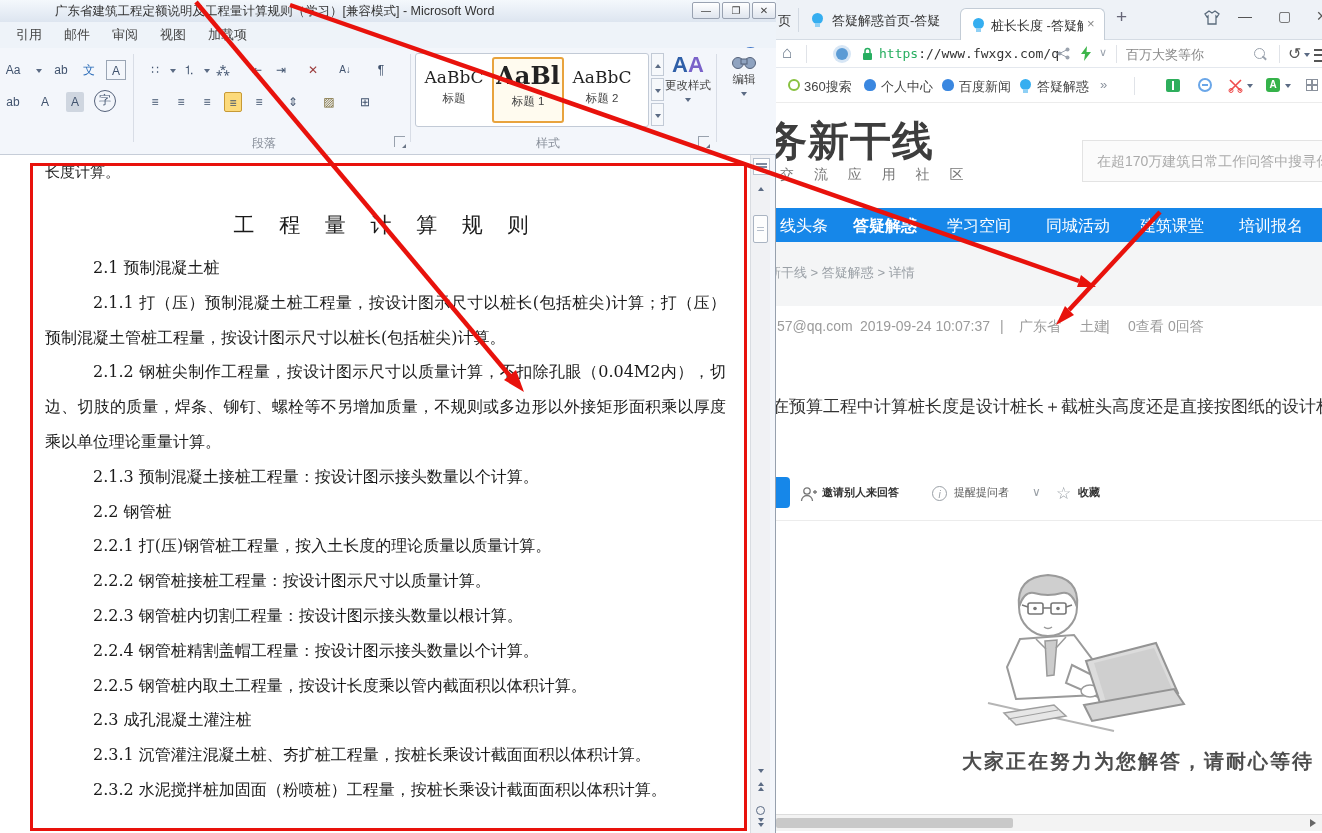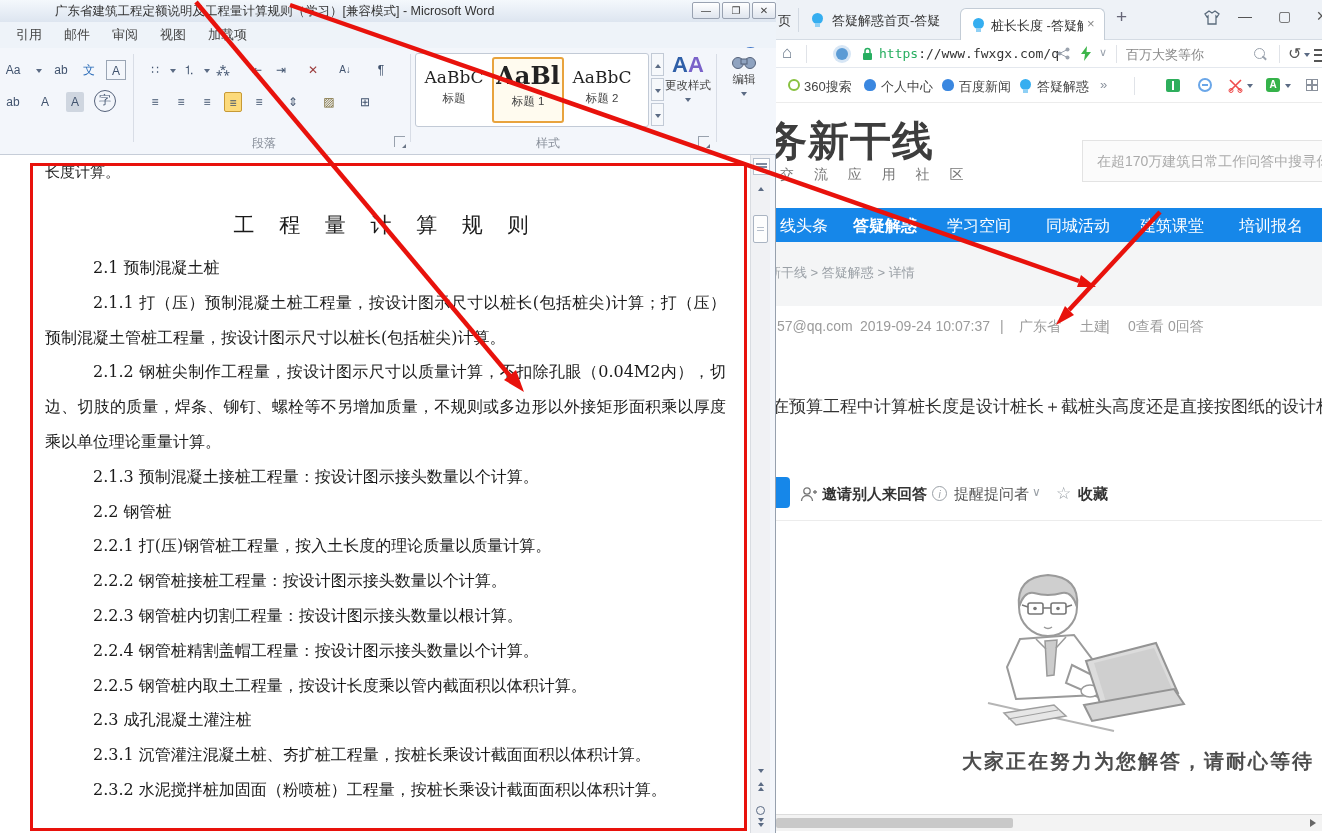--- a/index.html
+++ b/index.html
@@ -81,21 +81,21 @@
   .tagline{position:absolute;left:4px;top:166px;font-size:14px;color:#777;letter-spacing:8px;white-space:nowrap;}
   .sbox{position:absolute;left:306px;top:140px;width:260px;height:42px;border:1px solid #e3e3e3;background:#fbfbfb;box-sizing:border-box;
         font-size:14px;color:#aaa;line-height:40px;padding-left:14px;white-space:nowrap;overflow:hidden;}
   .navbar{position:absolute;left:0;top:208px;width:546px;height:34px;background:#1687e9;}
   .nav-item{position:absolute;top:8px;font-size:16px;color:#fff;white-space:nowrap;}
   .crumbstrip{position:absolute;left:0;top:242px;width:546px;height:64px;background:#f4f5f6;}
   .crumb{position:absolute;left:-8px;top:22px;font-size:13px;color:#9aa0a6;white-space:nowrap;}
   .meta{position:absolute;top:318px;font-size:14px;color:#9b9b9b;white-space:nowrap;}
   .question{position:absolute;left:-4px;top:395px;font-size:17px;color:#333;white-space:nowrap;}
   .act-blue{position:absolute;left:0;top:477px;width:14px;height:31px;background:#1687e9;border-radius:0 4px 4px 0;}
-  .act-label{position:absolute;top:485px;font-size:15px;color:#333;white-space:nowrap;}
+  .act-label{position:absolute;top:485px;font-size:11px;color:#333;white-space:nowrap;}
   .act-label.dim{color:#555;}
   .infoc{position:absolute;top:486px;width:15px;height:15px;border:1px solid #9aa0a6;border-radius:50%;color:#9aa0a6;
          font-size:10px;text-align:center;line-height:15px;box-sizing:border-box;font-style:italic;}
   .divline{position:absolute;left:0;top:520px;width:546px;height:1px;background:#ececec;}
   .wait1{position:absolute;left:186px;top:748px;font-size:20px;font-weight:bold;color:#4d4d4d;letter-spacing:2px;white-space:nowrap;}
   .wait2{position:absolute;left:217px;top:784px;font-size:16px;color:#8f8f8f;white-space:nowrap;}
   .wait2 b{color:#2a8ce8;}
   .hscroll{position:absolute;left:0;top:814px;width:546px;height:17px;background:#f3f3f3;border-top:1px solid #ddd;box-sizing:border-box;}
   .hthumb{position:absolute;left:0;top:3px;width:237px;height:10px;background:#c9c9c9;border-radius:2px;}
   .tri-r{position:absolute;left:534px;top:4px;width:0;height:0;border-top:4px solid transparent;border-bottom:4px solid transparent;border-left:6px solid #666;}
@@ -203,21 +203,21 @@
     <div id="wdoc">
       <div class="page">
         <p class="doc-partial">长度计算。</p>
         <h2 class="doc-title">工 程 量 计 算 规 则</h2>
         <p class="doc-p">2.1 预制混凝土桩</p>
         <p class="doc-p">2.1.1 打（压）预制混凝土桩工程量，按设计图示尺寸以桩长(包括桩尖)计算；打（压）预制混凝土管桩工程量，按设计图示尺寸以桩长(包括桩尖)计算。</p>
         <p class="doc-p">2.1.2 钢桩尖制作工程量，按设计图示尺寸以质量计算，不扣除孔眼（0.04M2内），切边、切肢的质量，焊条、铆钉、螺栓等不另增加质量，不规则或多边形以外接矩形面积乘以厚度乘以单位理论重量计算。</p>
         <p class="doc-p">2.1.3 预制混凝土接桩工程量：按设计图示接头数量以个计算。</p>
         <p class="doc-p">2.2 钢管桩</p>
         <p class="doc-p">2.2.1 打(压)钢管桩工程量，按入土长度的理论质量以质量计算。</p>
-        <p class="doc-p">2.2.2 钢管桩接桩工程量：按设计图示接头数量以个计算。</p>
+        <p class="doc-p">2.2.2 钢管桩接桩工程量：按设计图示尺寸以质量计算。</p>
         <p class="doc-p">2.2.3 钢管桩内切割工程量：按设计图示接头数量以根计算。</p>
         <p class="doc-p">2.2.4  钢管桩精割盖帽工程量：按设计图示接头数量以个计算。</p>
         <p class="doc-p">2.2.5 钢管桩内取土工程量，按设计长度乘以管内截面积以体积计算。</p>
         <p class="doc-p">2.3 成孔混凝土灌注桩</p>
         <p class="doc-p">2.3.1 沉管灌注混凝土桩、夯扩桩工程量，按桩长乘设计截面面积以体积计算。</p>
         <p class="doc-p">2.3.2 水泥搅拌桩加固面（粉喷桩）工程量，按桩长乘设计截面面积以体积计算。</p>
       </div>
     </div>
 
     <div class="wsb">

